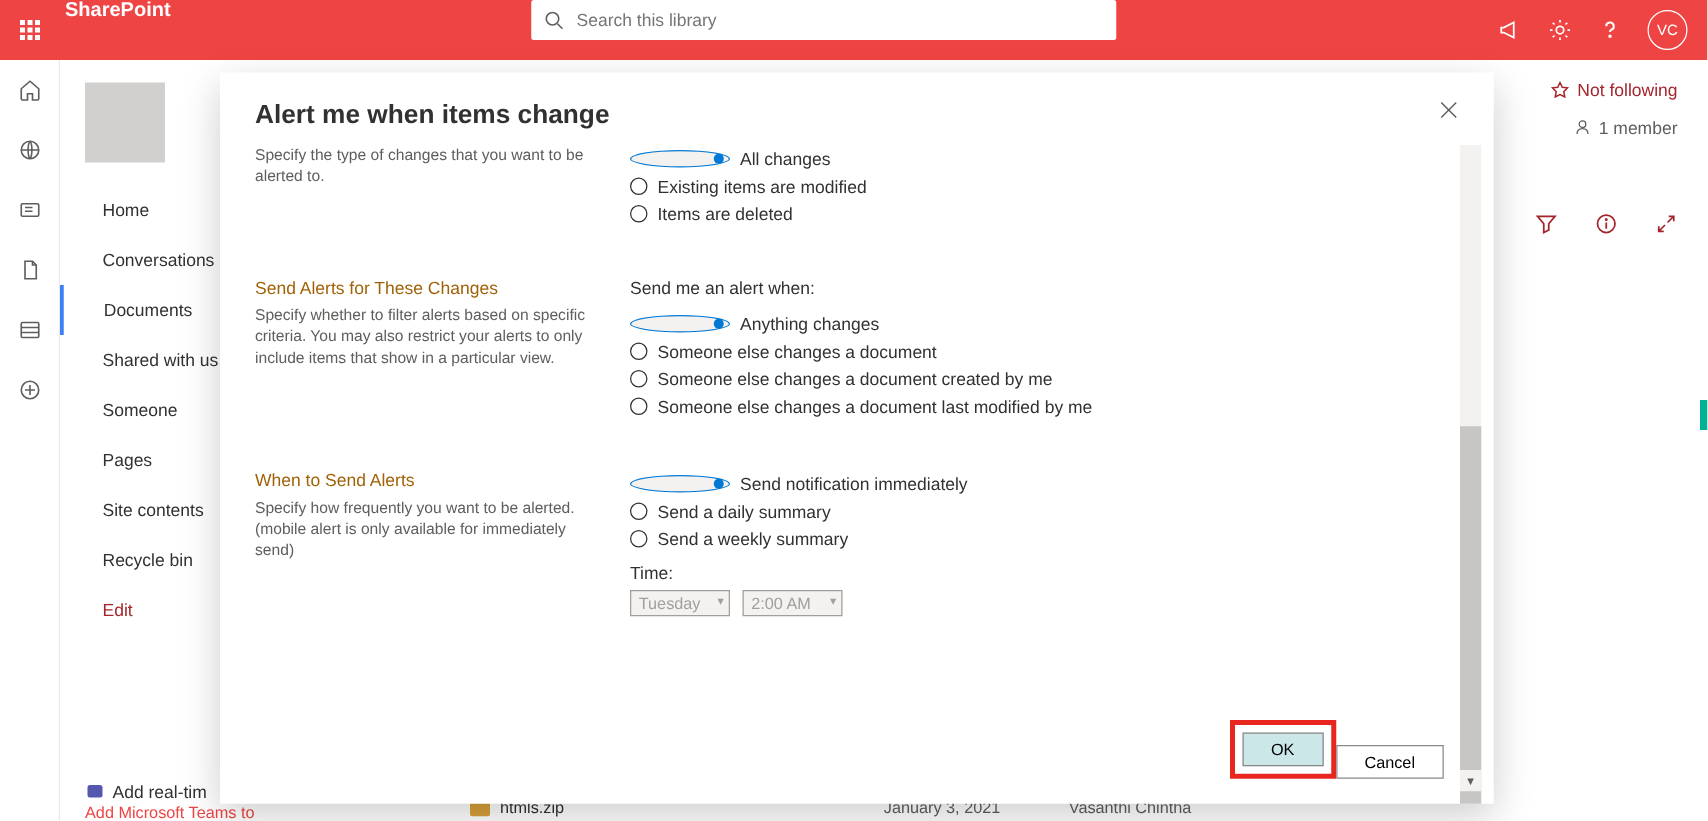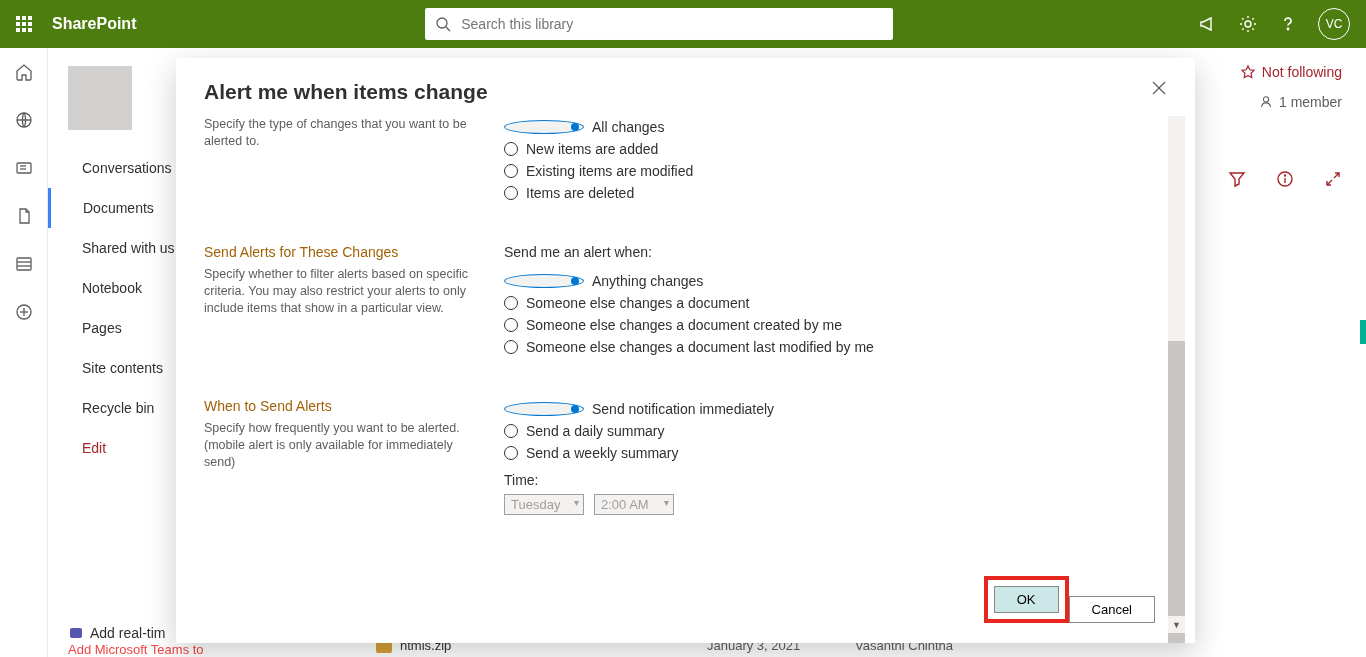--- a/index.html
+++ b/index.html
@@ -1,19 +1,19 @@
 <!DOCTYPE html>
 <html><head>
 <meta charset="utf-8">
 <style>
 * { box-sizing: border-box; margin: 0; padding: 0; }
 body { font-family: "Segoe UI", -apple-system, BlinkMacSystemFont, sans-serif; font-size: 14px; color: #323130; overflow: hidden; width: 1366px; height: 657px; position: relative; }
 
 
-.topbar { height: 48px; background: #4d7c0f; display: flex; align-items: center; color: #fff; }
+.topbar { height: 48px; background: #ef4444; display: flex; color: #fff; }
 .waffle { width: 48px; height: 48px; display: flex; align-items: center; justify-content: center; cursor: pointer; }
 .waffle-grid { display: grid; grid-template-columns: repeat(3, 4px); grid-template-rows: repeat(3, 4px); gap: 2px; }
 .waffle-grid span { background: #fff; width: 4px; height: 4px; }
 .brand { font-size: 16px; font-weight: 600; padding-left: 4px; }
 .searchwrap { flex: 1; display: flex; justify-content: center; }
 .searchbox { width: 468px; height: 32px; background: #fff; border-radius: 2px; display: flex; align-items: center; padding: 0 10px; color: #605e5c; }
 .searchbox svg { width: 16px; height: 16px; margin-right: 10px; }
 .searchbox input { border: none; outline: none; flex: 1; font-size: 14px; color: #323130; }
 .top-icons { display: flex; align-items: center; gap: 20px; padding: 0 16px; }
 .top-icon { width: 20px; height: 20px; display: flex; align-items: center; justify-content: center; cursor: pointer; }
@@ -193,24 +193,25 @@
       <circle cx="9" cy="9" r="7"></circle>
       <line x1="9" y1="8" x2="9" y2="13"></line>
       <circle cx="9" cy="5.5" r=".5" fill="#a4262c"></circle>
     </svg>
   <svg class="ci" viewBox="0 0 18 18" fill="none" stroke="#a4262c" stroke-width="1.4">
       <path d="M3 11v4h4M15 7V3h-4M3 15l5-5M15 3l-5 5"></path>
     </svg>
 </div>
 
 <div class="sitenav">
+  <div class="item">Home</div>
   <div class="item">Conversations</div>
   <div class="item active">Documents</div>
   <div class="item">Shared with us</div>
-  <div class="item">Notebook</div>
+  <div class="item">Someone</div>
   <div class="item">Pages</div>
   <div class="item">Site contents</div>
   <div class="item">Recycle bin</div>
   <div class="edit">Edit</div>
 </div>
 
 <div class="footerhint">
   <svg width="16" height="16" viewBox="0 0 16 16" fill="#5558af">
       <rect x="2" y="3" width="12" height="10" rx="2"></rect>
     </svg>
@@ -243,24 +244,20 @@
       <div class="left">
         <div class="sdesc">Specify the type of changes that you want to be alerted to.</div>
       </div>
       <div class="right">
         <div class="radio-row">
             <span class="radio sel"></span>
             <span>All changes</span>
           </div>
         <div class="radio-row">
             <span class="radio"></span>
-            <span>New items are added</span>
-          </div>
-        <div class="radio-row">
-            <span class="radio"></span>
             <span>Existing items are modified</span>
           </div>
         <div class="radio-row">
             <span class="radio"></span>
             <span>Items are deleted</span>
           </div>
       </div>
     </div>
 
     <div class="section">

